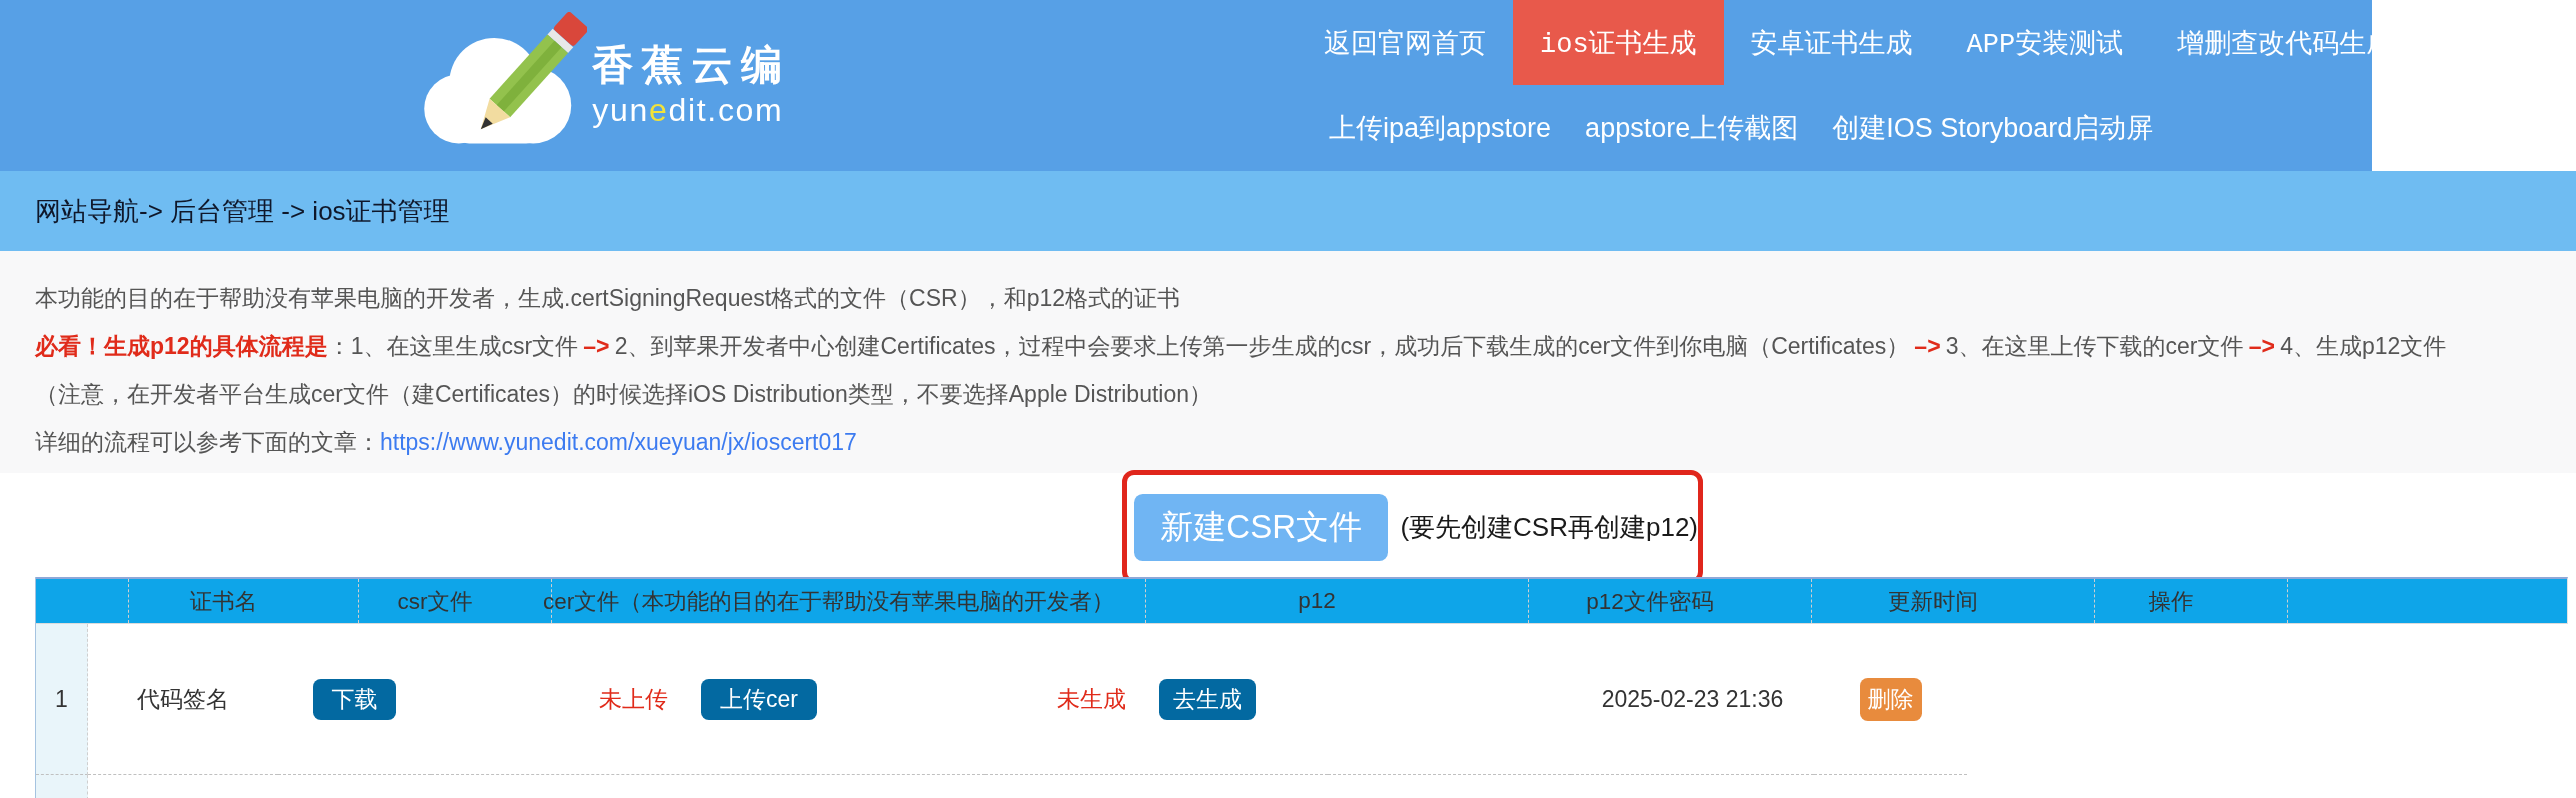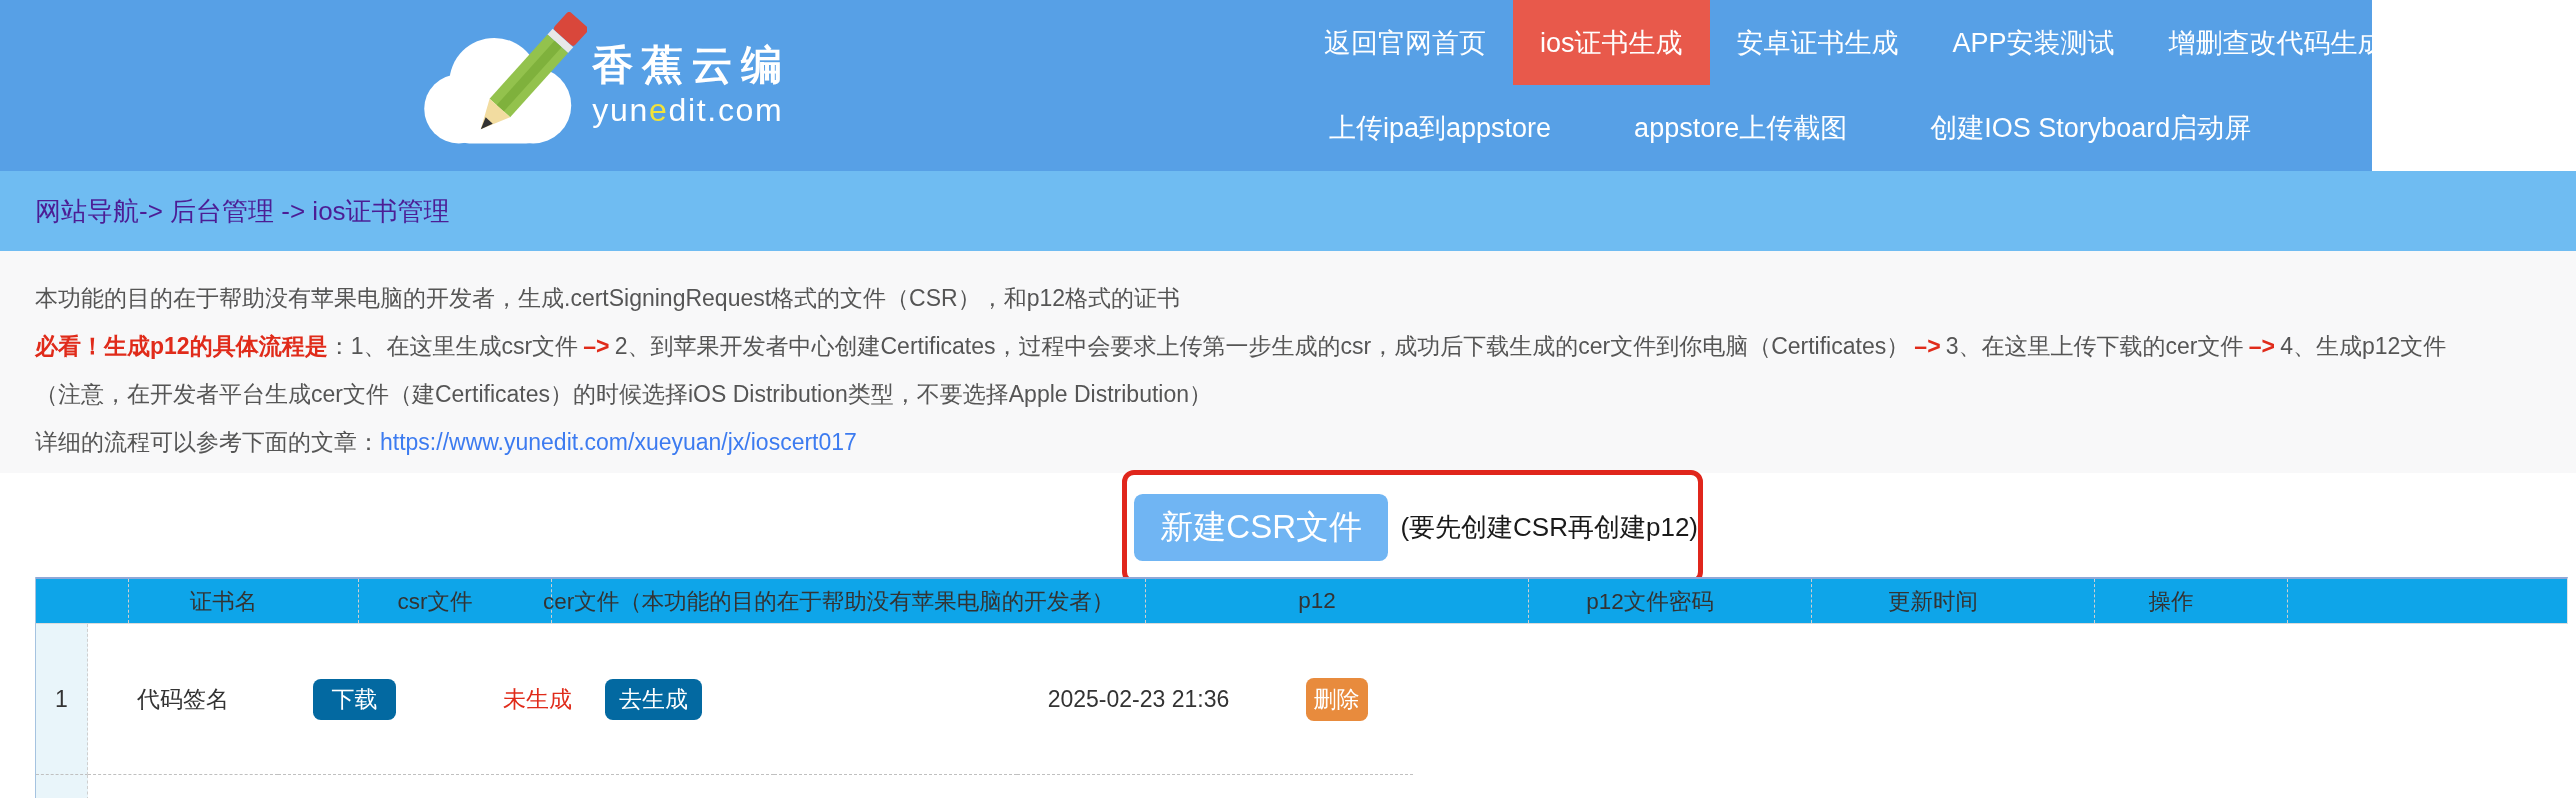--- a/index.html
+++ b/index.html
@@ -13,28 +13,28 @@
 
   
   .topbar { position:absolute; top:0; left:0; width:2372px; height:171px; background:#57A0E6; }
   .logo { position:absolute; left:405px; top:7px; height:157px; display:flex; align-items:center; }
   .logo-text { margin-left:5.2px; color:#fff; }
   .logo-title { font-size:41px; font-weight:bold; letter-spacing:8.6px; line-height:50px; }
   .logo-domain { font-size:32px; letter-spacing:1.7px; line-height:41px; }
   .logo-domain .accent { color:#F2E23A; }
 
   .nav-row1 { position:absolute; left:1297px; top:0; height:85px; display:flex; align-items:stretch; }
-  .nav-item { display:flex; align-items:center; padding:0 27px; color:#fff; font-size:27px; white-space:nowrap; cursor:pointer; }
+  .nav-item { display:flex; align-items:center; padding:0 27px; color:#fff; font-size:27px; white-space:nowrap; cursor:pointer;font-family:Liberation Mono, monospace; }
   .nav-item.active { background:#E8594B; }
-  .nav-row2 { position:absolute; left:1329px; top:85px; height:86px; display:flex; gap:83px; align-items:center; }
+  .nav-row2 { position:absolute; left:1329px; top:85px; height:86px; display:flex; gap:34px; align-items:center; }
   .nav-item2 { color:#fff; font-size:27px; white-space:nowrap; cursor:pointer; }
 
   
   .breadcrumb-bar { position:absolute; top:171px; left:0; width:2576px; height:80px; background:#6FBCF2;
-    display:flex; align-items:center; padding-left:35px; color:#4c1d95; font-size:26px; }
+    display:flex; align-items:center; padding-left:35px; color:#0f172a; font-size:26px; }
 
   
   .intro { position:absolute; top:251px; left:0; width:2576px; height:222px; background:#F8F8F9;
     padding:22.5px 35px 0; color:#555; font-size:23px; }
   .intro .line { height:48px; line-height:48px; white-space:nowrap; }
   .red-bold { color:#E02B1A; font-weight:bold; }
   .red-arrow { color:#E02B1A; font-weight:bold; padding:0 5.2px; }
   .intro a { color:#3C7BF0; text-decoration:none; }
 
   
@@ -142,20 +142,24 @@
     <div class="th c7">操作</div>
     <div class="th c8"></div>
   </div>
 
   <div class="trow">
     <div class="td c0">1</div>
     <div class="td c1">代码签名</div>
     <div class="td c2">
       <button class="btn btn-blue btn-download">下载</button>
     </div>
+    <div class="td c3">
+      <span class="status-red">未上传</span>
+      <button class="btn btn-blue btn-upload">上传cer</button>
+    </div>
     <div class="td c4">
       <span class="status-red">未生成</span>
       <button class="btn btn-blue btn-generate">去生成</button>
     </div>
     <div class="td c5"></div>
     <div class="td c6">2025-02-23 21:36</div>
     <div class="td c7">
       <button class="btn btn-delete">删除</button>
     </div>
     <div class="td c8"></div>

